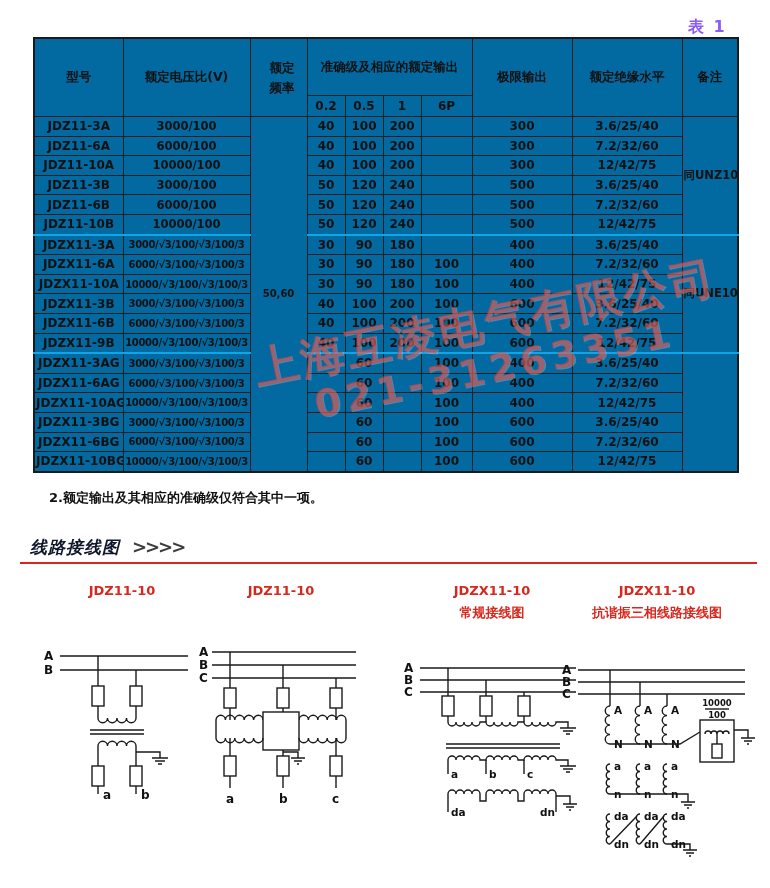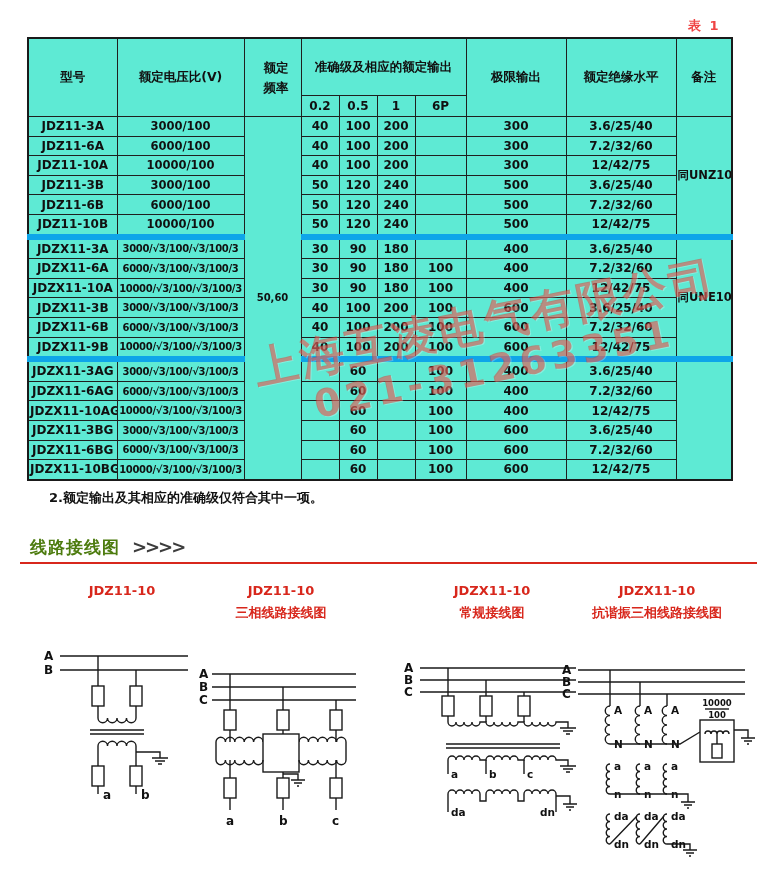--- a/index.html
+++ b/index.html
@@ -4,57 +4,57 @@
 <style>
   html,body{margin:0;padding:0;}
   body{
     width:770px;height:888px;position:relative;background:#ffffff;
     font-family:"DejaVu Sans","Liberation Sans",sans-serif;
     color:#111;overflow:hidden;
   }
   
   .table-tag{
     position:absolute;top:17px;left:688px;
-    color:#ef4444;font-size:13px;font-weight:bold;letter-spacing:2px;
+    color:#8b5cf6;font-size:16px;font-weight:bold;letter-spacing:2px;
   }
   
   table.spec{
-    position:absolute;left:27px;top:37px;width:705px;
-    border-collapse:collapse;background:#5eead4;
+    position:absolute;left:33px;top:37px;width:705px;
+    border-collapse:collapse;background:#0369a1;
     border:2px solid #1a1a1a;table-layout:fixed;
   }
   table.spec th,table.spec td{
     border:1px solid #1f1f1f;text-align:center;vertical-align:middle;
     padding:0 1px;font-size:12px;font-weight:bold;color:#111;
     overflow:hidden;white-space:nowrap;
   }
   table.spec thead tr:first-child th{height:56px;font-size:12.5px;}
   table.spec thead tr:last-child th{height:20px;}
   table.spec td{height:18.6px;}
   table.spec .freq-head{white-space:pre-line;line-height:1.6;padding-left:8px;}
   table.spec td.ratio{font-size:11.5px;}
   table.spec td.ratio.small{font-size:10px;letter-spacing:-0.3px;}
   table.spec td.freq{font-size:10px;}
   table.spec td.remark{font-size:11.5px;margin-left:16px;}
-  table.spec tr.group-start td{border-top:6px solid #0ea5e9;}
+  table.spec tr.group-start td{border-top:2px solid #0ea5e9;}
   
   .watermark{
     position:absolute;left:250px;top:348px;width:560px;
     transform:rotate(-11.5deg);transform-origin:left top;
     color:rgba(224,62,52,0.55);font-weight:bold;pointer-events:none;z-index:5;
     text-shadow:1px 1px 0 rgba(255,255,255,0.25);
   }
   .watermark .wm1{font-size:44px;letter-spacing:3px;white-space:nowrap;line-height:1;}
   .watermark .wm2{font-size:38px;letter-spacing:5px;white-space:nowrap;line-height:1;margin:6px 0 0 52px;}
   
   .notes{position:absolute;left:35px;top:486px;font-size:13px;font-weight:bold;line-height:1.85;}
   .notes .n2{margin-left:14px;}
   
   .section-head{position:absolute;left:30px;top:536px;font-size:17px;font-weight:bold;}
-  .section-head .t{color:#4d7c0f;letter-spacing:1px;}
+  .section-head .t{color:#0f172a;letter-spacing:1px;font-style:italic;}
   .section-head .arrows{color:#3d3d3d;letter-spacing:-2px;margin-left:6px;font-size:18px;}
   .red-rule{position:absolute;left:20px;top:562px;width:737px;height:2px;background:#d8271c;}
   
   .fig{position:absolute;top:580px;text-align:center;}
   .fig .ft1,.fig .ft2{color:#d8271c;font-weight:bold;font-size:13px;line-height:1.7;}
   .fig svg{margin-top:24px;display:block;}
   #f1{left:36px;width:172px;}
   #f2{left:194px;width:174px;}
   #f3{left:396px;width:192px;}
   #f4{left:550px;width:214px;}
@@ -319,21 +319,20 @@
     <rect class="fz" x="56" y="140" width="12" height="20"></rect>
     <rect class="fz" x="94" y="140" width="12" height="20"></rect>
     <path class="w" d="M100,126 H124 V132 M116,132 H132 M119,135 H129 M122,138 H126"></path>
     <text class="lbl" x="67" y="173">a</text>
     <text class="lbl" x="105" y="173">b</text>
   </svg>
 </div>
 
 <div class="fig" id="f2">
   <div class="ft1">JDZ11-10</div>
-  <div class="ft2">三相线路接线图</div>
   <svg width="172" height="182" viewBox="0 0 172 182">
     <text class="lbl" x="5" y="30">A</text>
     <text class="lbl" x="5" y="43">B</text>
     <text class="lbl" x="5" y="56">C</text>
     <path class="w" d="M18,26 H162 M18,39 H162 M18,52 H162"></path>
     <path class="w" d="M36,26 V62 M36,82 V94 M89,39 V62 M89,82 V86 M142,52 V62 M142,82 V94"></path>
     <rect class="fz" x="30" y="62" width="12" height="20"></rect>
     <rect class="fz" x="83" y="62" width="12" height="20"></rect>
     <rect class="fz" x="136" y="62" width="12" height="20"></rect>
     <path class="w" d="M22,94 a4.7,4.7 0 0 1 9.4,0 a4.7,4.7 0 0 1 9.4,0 a4.7,4.7 0 0 1 9.4,0 a4.7,4.7 0 0 1 9.4,0 a4.7,4.7 0 0 1 9.4,0"></path>

